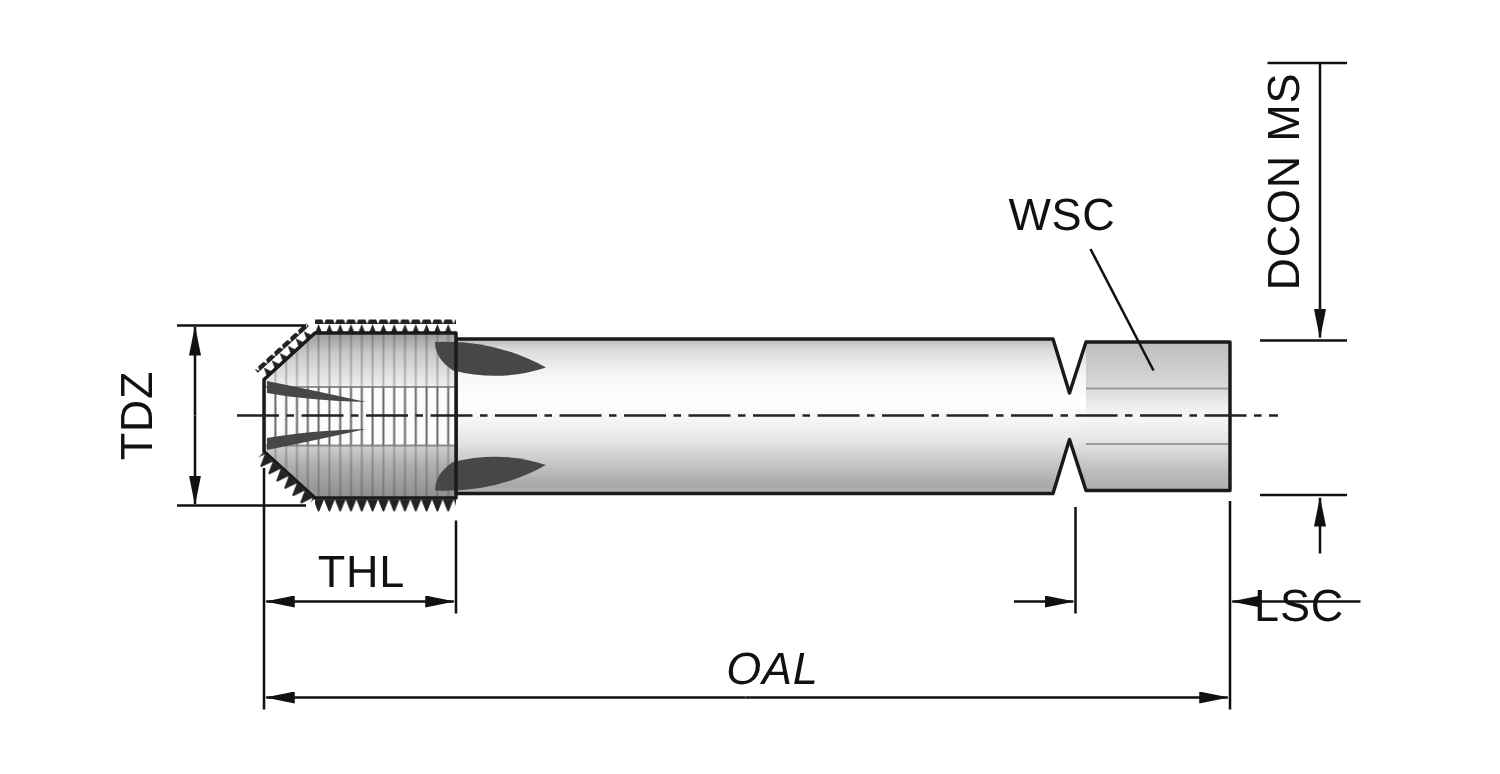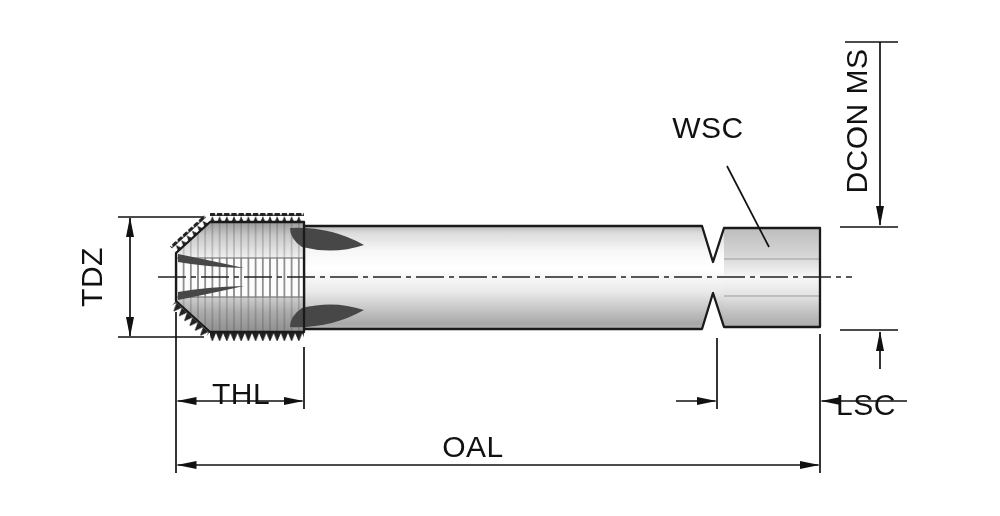--- a/index.html
+++ b/index.html
@@ -137,23 +137,23 @@
         <line x1="880" y1="42" x2="880" y2="225" marker-end="url(#arrow)"></line>
         <line x1="880" y1="369" x2="880" y2="332" marker-end="url(#arrow)"></line>
       </g>
 
       <line x1="727" y1="166" x2="769" y2="247"></line>
     </g>
   </svg>
 
   <div class="dim-label vertical" style="left:92px; top:277px;">TDZ</div>
 
-  <div class="dim-label" style="left:241px; top:394px;">THL</div>
+  <div class="dim-label" style="left:241px; top:382px;">THL</div>
 
-  <div class="dim-label" style="left:473px; top:447px;">OAL</div>
+  <div class="dim-label" style="left:515px; top:447px;font-style:italic;">OAL</div>
 
-  <div class="dim-label" style="left:708px; top:128px;">WSC</div>
+  <div class="dim-label" style="left:708px; top:144px;">WSC</div>
 
   <div class="dim-label" style="left:866px; top:382px;margin-top:23px;">LSC</div>
 
   <div class="dim-label vertical" style="left:857px; top:121px;">DCON MS</div>
 
 </div>
 
 </body></html>

